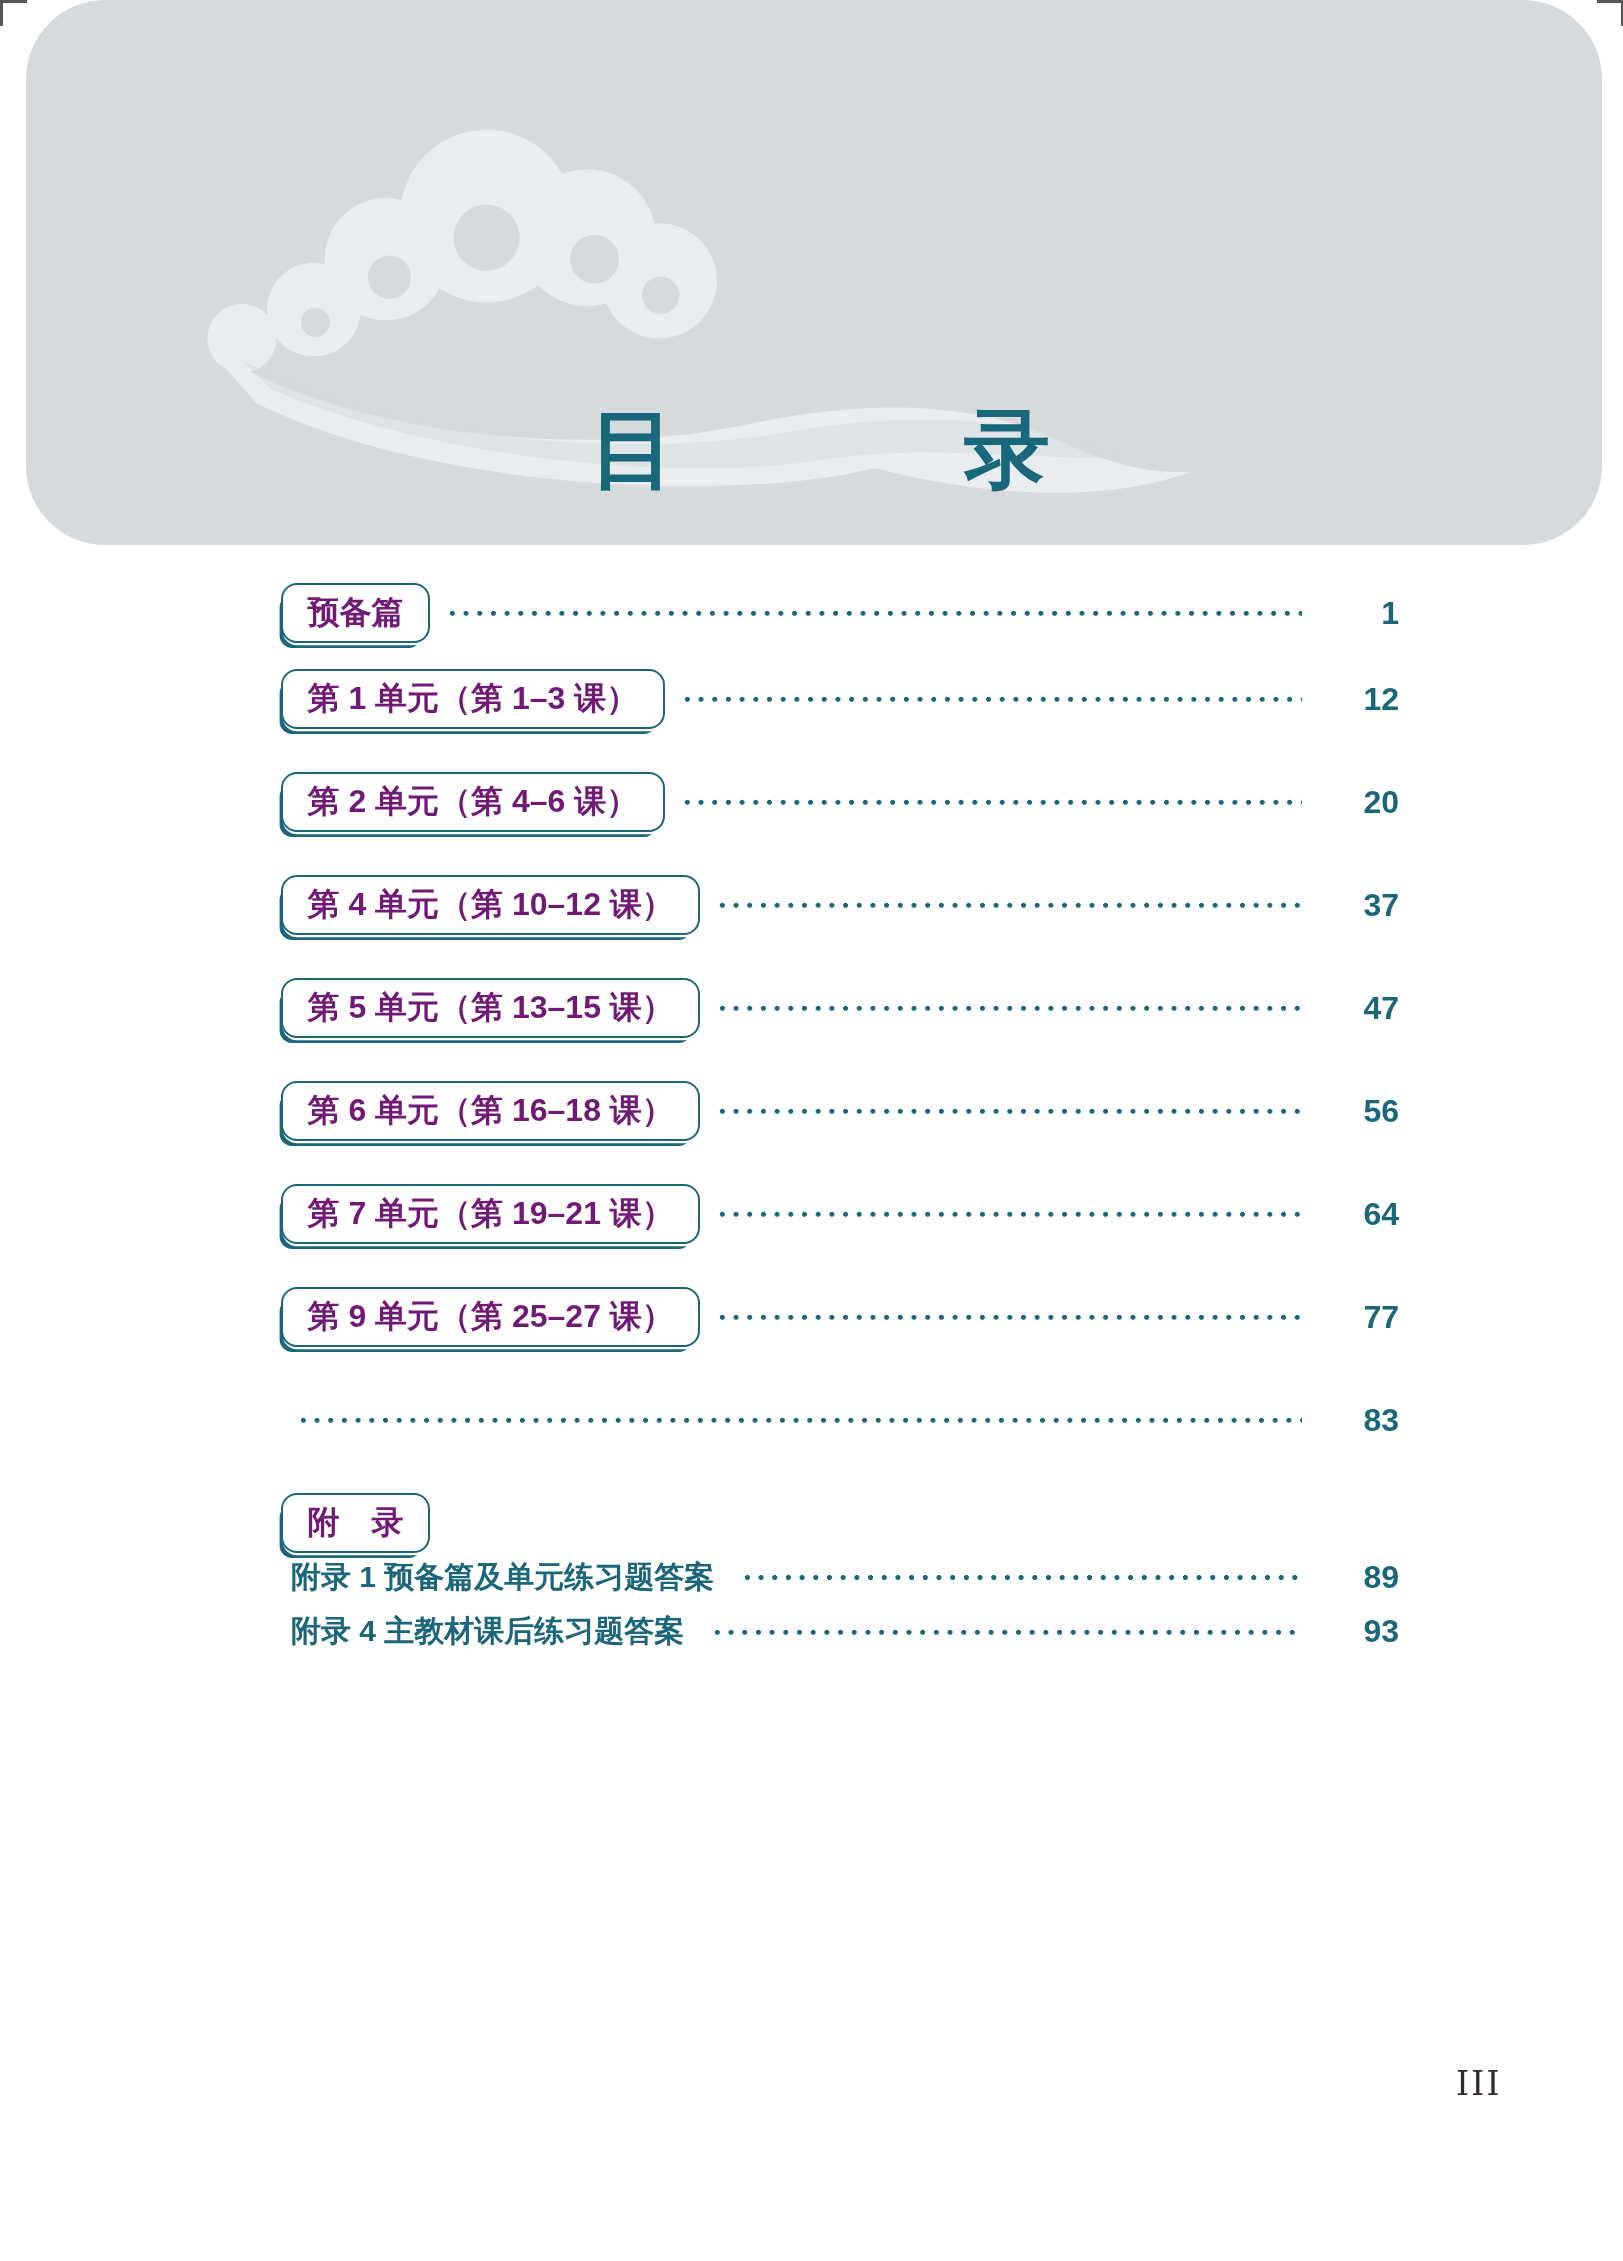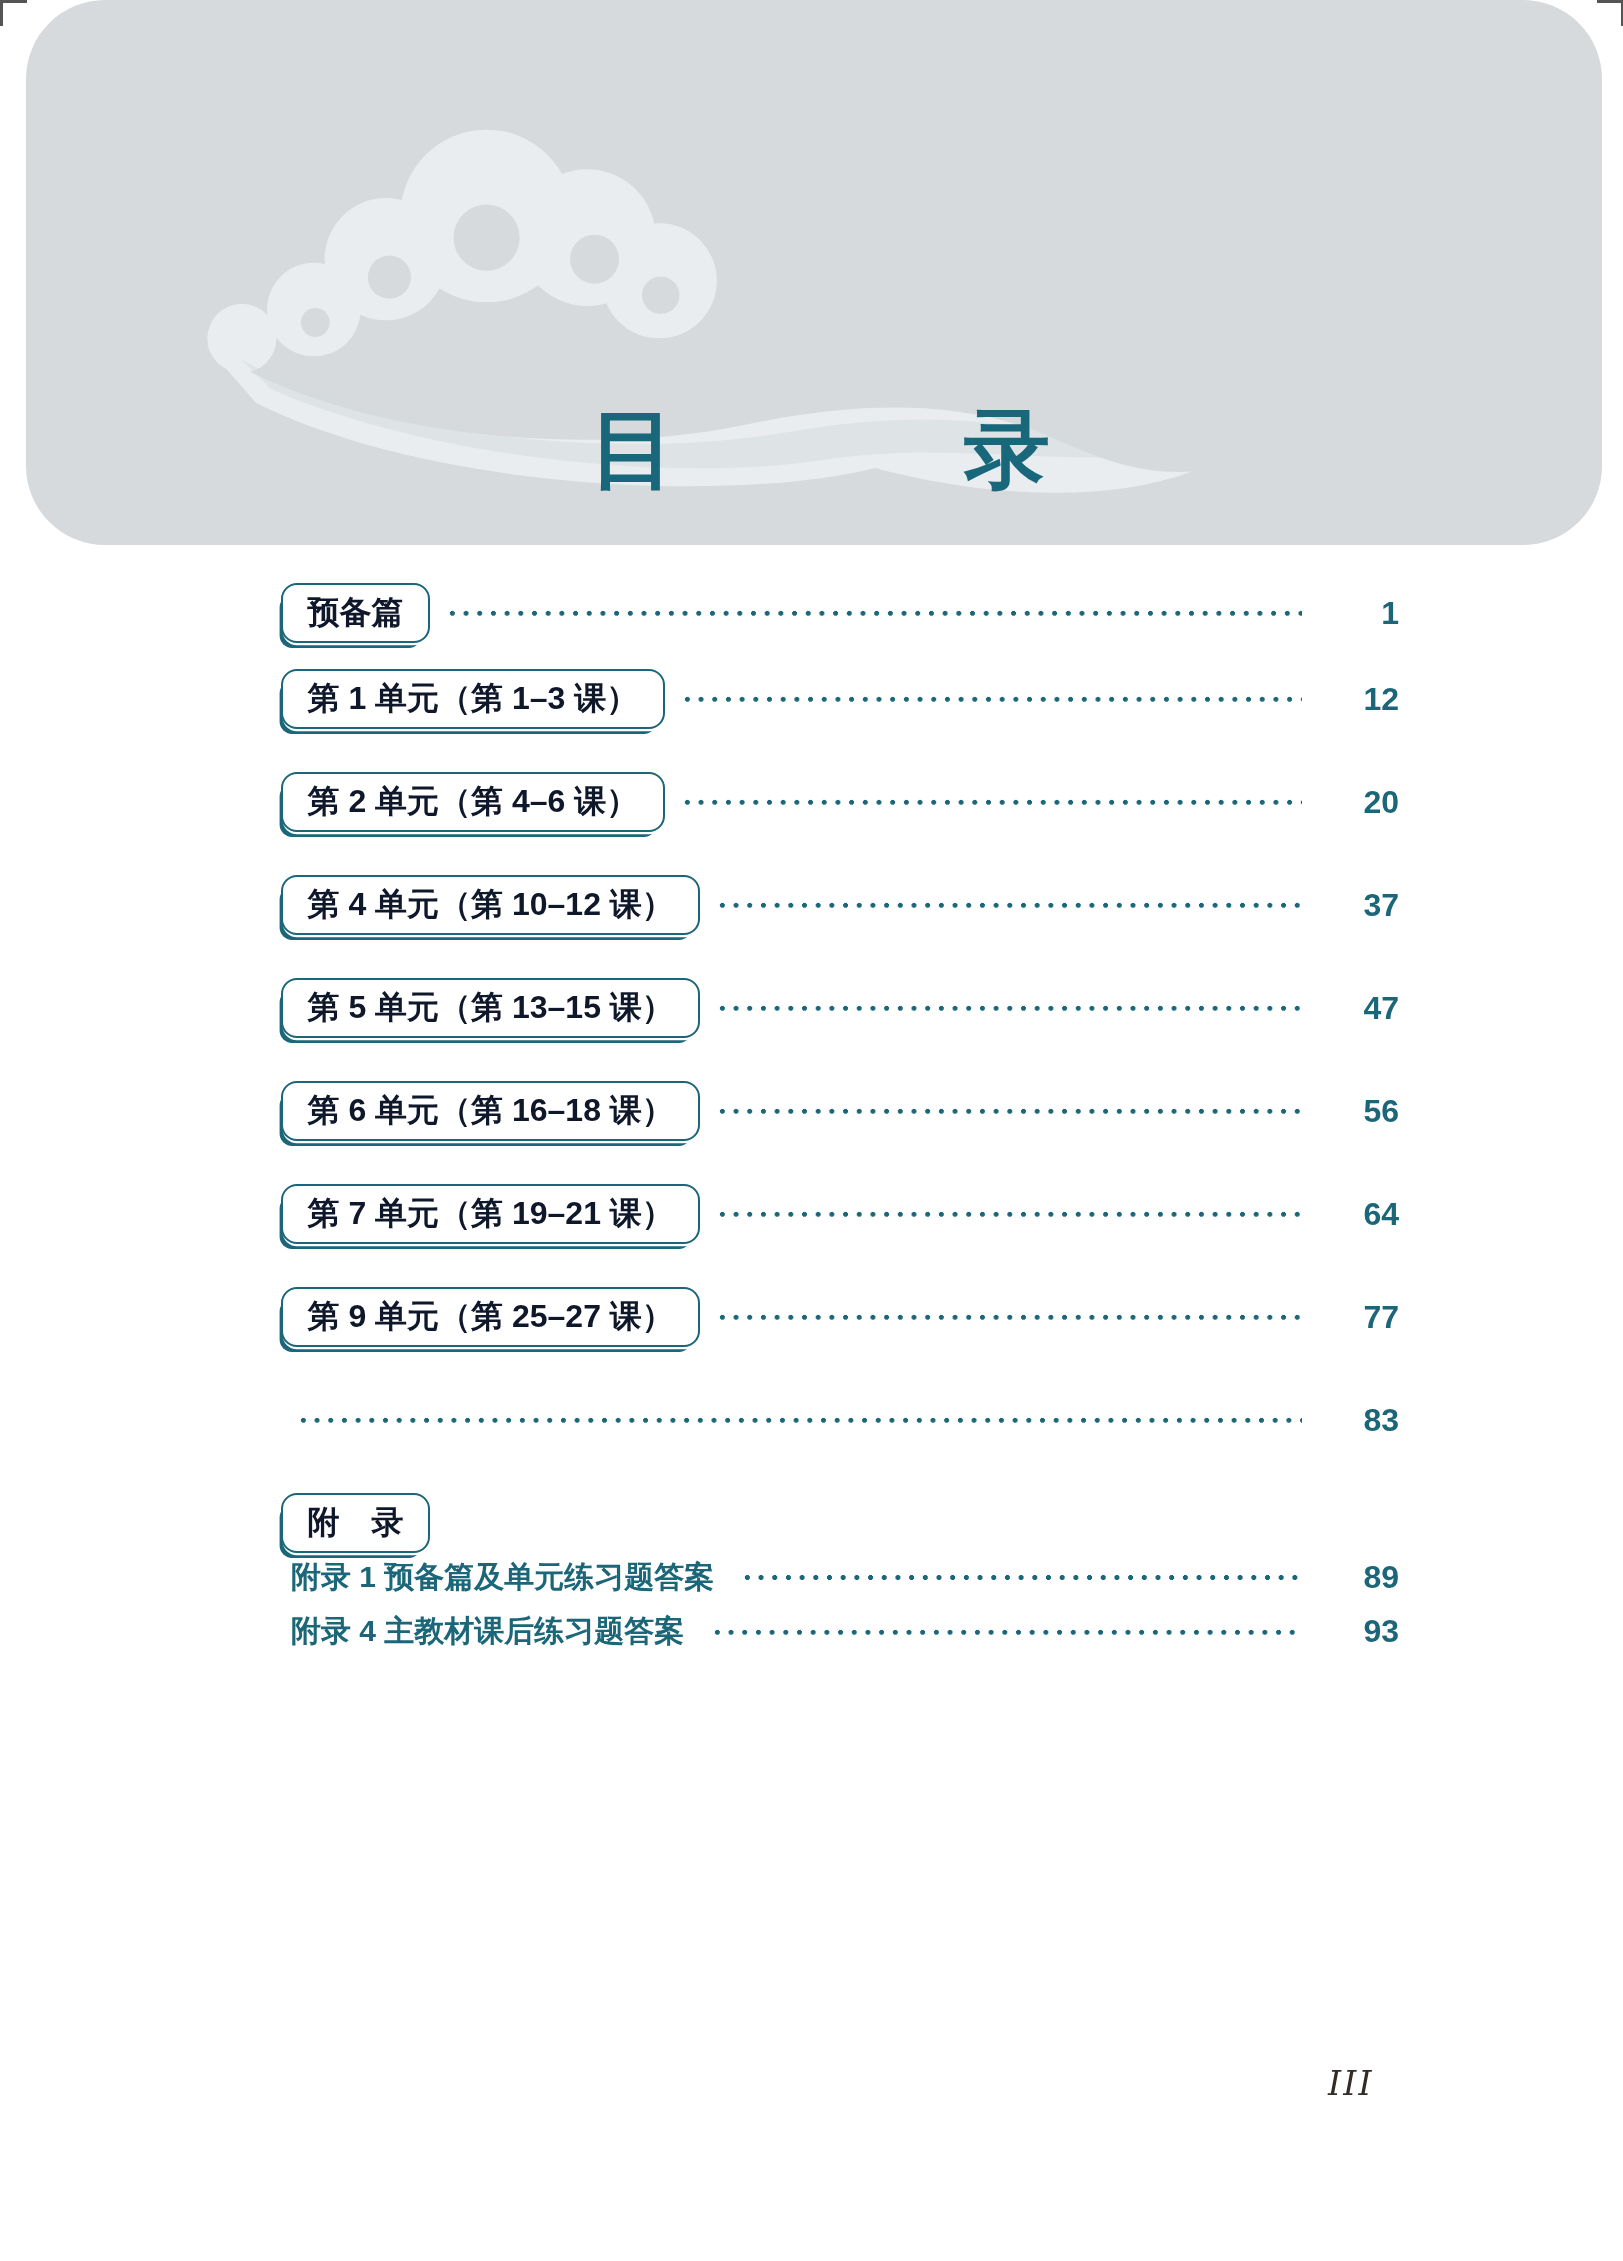--- a/index.html
+++ b/index.html
@@ -28,42 +28,42 @@
   
   .toc { position:absolute; left:281px; top:583px; width:1118px; }
   .row { display:flex; align-items:center; height:60px; margin-bottom:43px; }
   .row.tight { margin-bottom:26px; }
   .row.gap-before { margin-top:20px; margin-bottom:0; }
 
   .unit-box {
     box-sizing:border-box; height:60px; display:flex; align-items:center;
     padding:0 24.5px; background:#ffffff; white-space:nowrap;
     border:2.9px solid #1B6678; border-radius:16px;
-    color:#0f172a; font-size:32px; font-weight:bold;
+    color:#701a75; font-size:32px; font-weight:bold;
     box-shadow: 0 3.6px 0 -1.4px #ffffff, -5px 8.6px 0 -3.6px #1B6678;
   }
   .leader {
     flex:1; height:8.6px; margin:0 16px; align-self:center;
     background-image: radial-gradient(circle 2.6px at 6.5px 4.3px, #1B6678 98%, rgba(0,0,0,0));
     background-size:13.7px 8.6px; background-repeat:repeat-x; background-position:left center;
   }
   .pagenum {
     width:81px; text-align:right; font-size:32px; font-weight:bold;
     color:#1B6678; flex:0 0 auto;
   }
 
   .app-row { display:flex; align-items:center; height:45px; }
   .app-row.first { margin-top:2px; }
   .app-row.second { margin-top:9.4px; }
   .app-label { margin-left:10px; font-size:30px; font-weight:bold; color:#1B6678; white-space:nowrap; }
   .app-row .leader { margin-left:27px; }
 
   .folio {
-    position:absolute; left:1328px; top:2064px;
-    font-family:"DejaVu Serif", serif; font-size:33px; color:#332B28; letter-spacing:2.2px;font-style:italic;
+    position:absolute; left:1456px; top:2064px;
+    font-family:"DejaVu Serif", serif; font-size:33px; color:#332B28; letter-spacing:2.2px;
   }
 </style>
 </head>
 <body>
 
 <div class="page">
 
   <div class="crop-mark tl"></div>
   <div class="crop-mark tr"></div>
 

